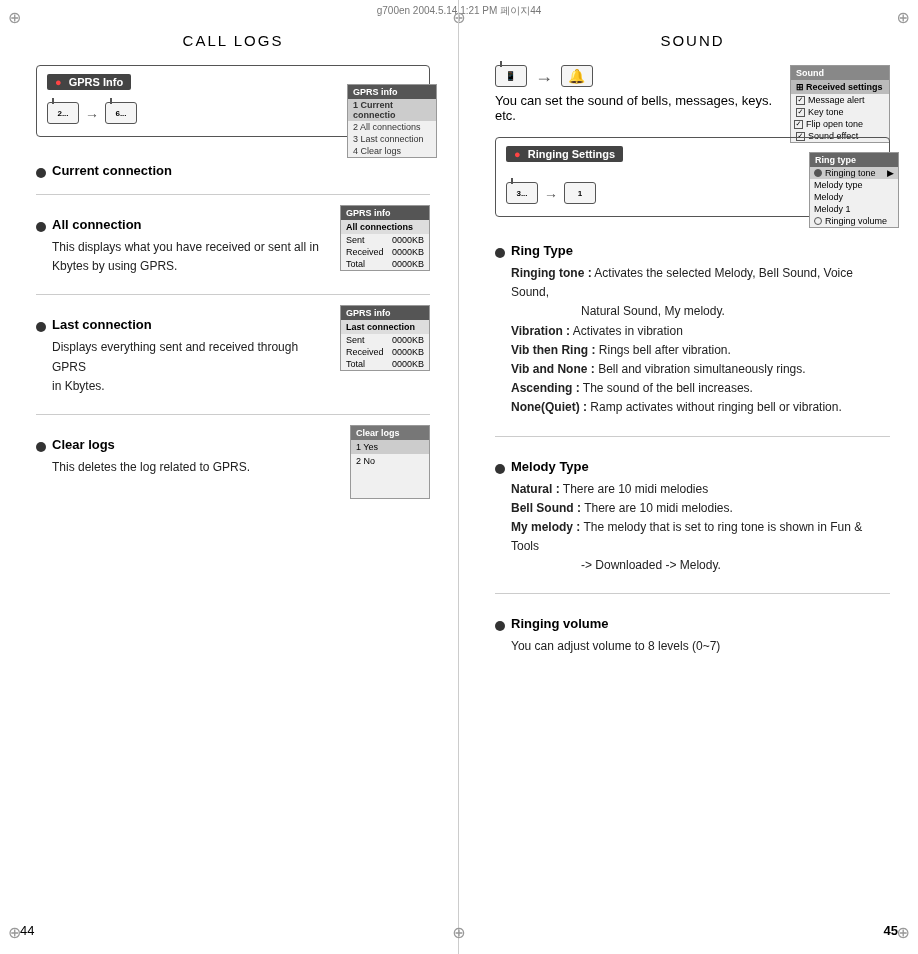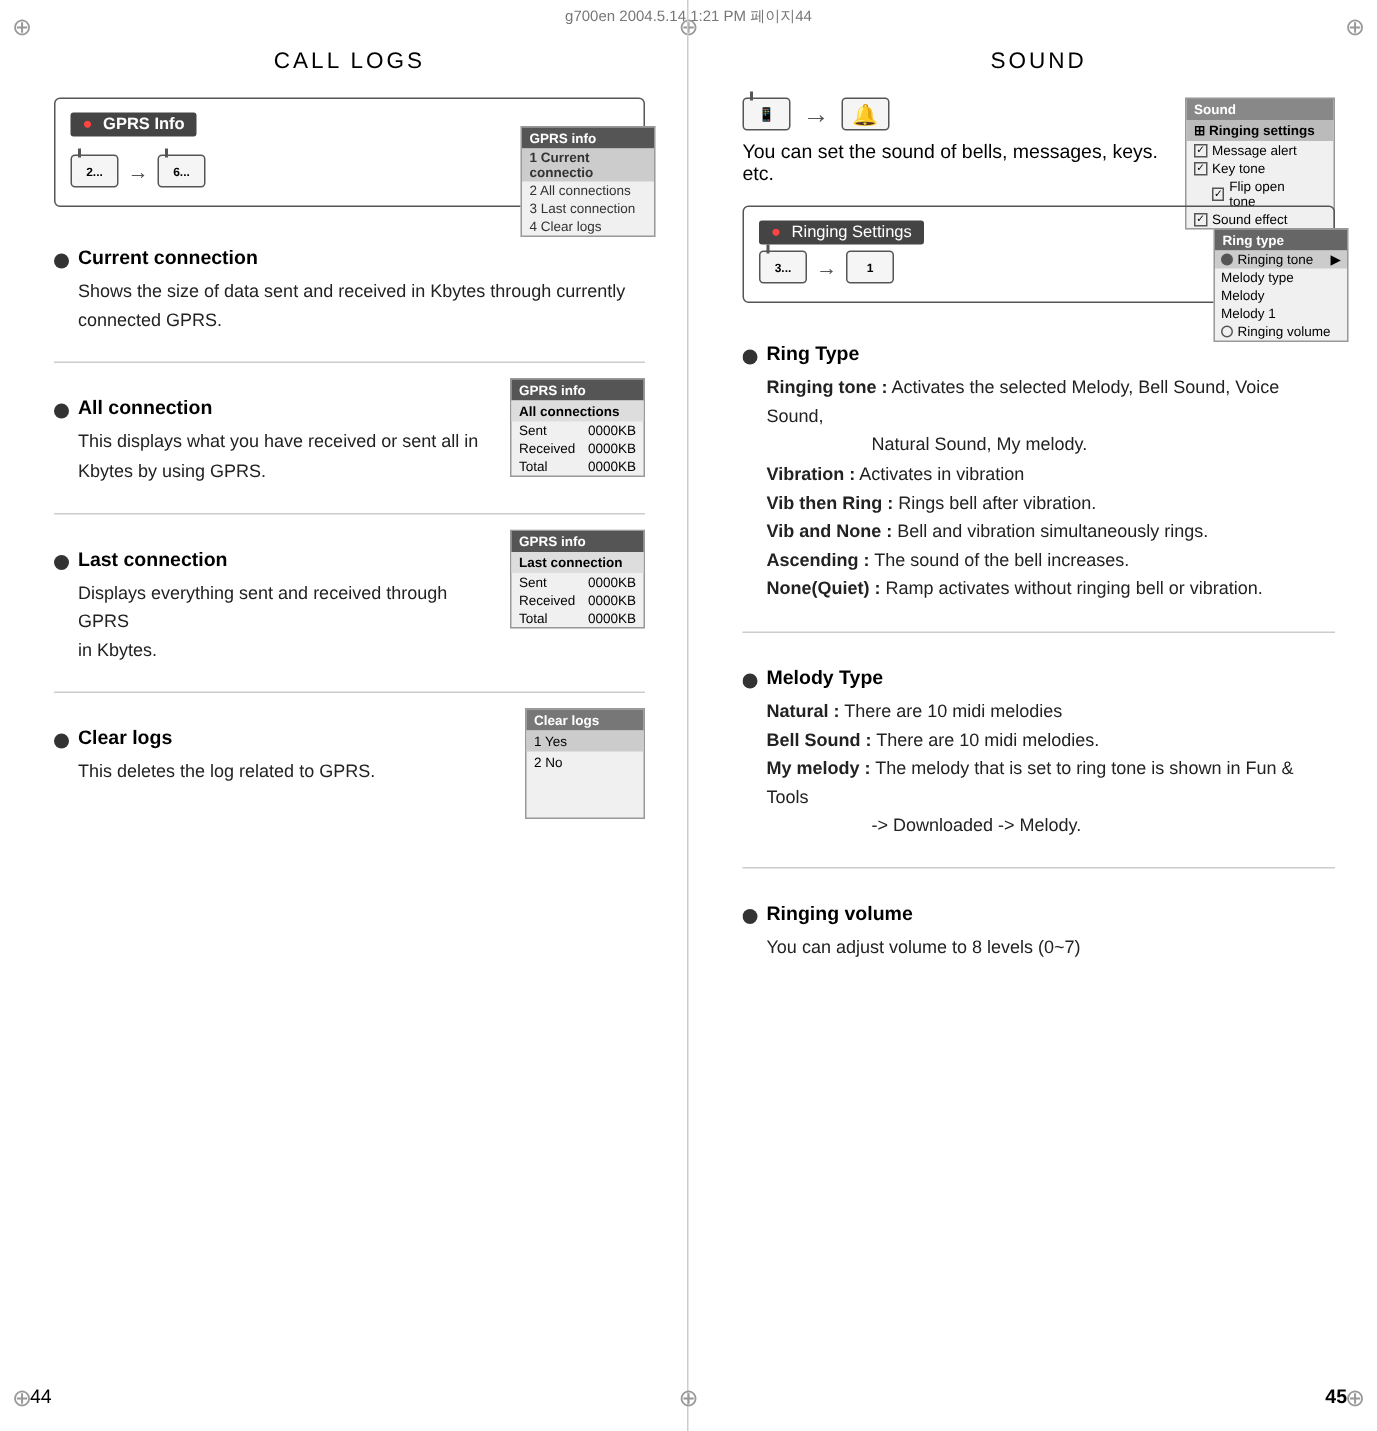--- a/index.html
+++ b/index.html
@@ -265,25 +265,25 @@
       border-radius: 4px;
       padding: 8px 10px;
       margin-bottom: 14px;
       position: relative;
     }
 
     .ringing-settings-label {
       background: #444;
       color: #fff;
       font-size: 11px;
-      font-weight: normal;
+      font-weight: bold;
       padding: 2px 8px;
       border-radius: 2px;
       display: inline-block;
-      margin-bottom: 0;
+      margin-bottom: 16px;
     }
 
     .ringing-settings-label::before {
       content: '●';
       color: #ff4444;
       margin-right: 4px;
     }
 
     .bold-term {
       font-weight: bold;
@@ -392,21 +392,20 @@
         <div class="sidebar-menu-item">3 Last connection</div>
         <div class="sidebar-menu-item">4 Clear logs</div>
       </div>
     </div>
 
     <div class="section-block">
       <div class="section-heading">
         <div class="bullet-circle"></div>
         <span>Current connection</span>
       </div>
-      <div class="section-body">Shows the size of data sent and received in Kbytes through currently connected GPRS.</div>
     </div>
 
     <div class="section-divider"></div>
 
     <div class="section-block">
 
       <div class="gprs-panel">
         <div class="gprs-panel-title">GPRS info</div>
         <div class="gprs-panel-subtitle">All connections</div>
         <div class="gprs-panel-row">
@@ -484,28 +483,28 @@
     <div class="crosshair" style="position:absolute;bottom:12px;left:8px;">⊕</div>
   </div>
 
   <div class="right-page">
 
     <div class="section-title">SOUND</div>
 
     <div style="position:relative;margin-bottom:14px;">
       <div style="position:absolute;right:0;top:0;width:100px;background:#f0f0f0;border:1px solid #999;">
         <div style="background:#888;color:#fff;padding:2px 5px;font-size:9px;font-weight:bold;">Sound</div>
-        <div style="background:#bbb;padding:2px 5px;font-size:9px;font-weight:bold;">⊞ Ringing settings</div>
+        <div style="background:#bbb;padding:2px 5px;font-size:9px;font-weight:bold;">⊞ Received settings</div>
         <div style="padding:1px 5px;font-size:9px;" class="checkbox-item">
           <span class="checkbox-box">✓</span> Message alert
         </div>
         <div style="padding:1px 5px;font-size:9px;" class="checkbox-item">
           <span class="checkbox-box">✓</span> Key tone
         </div>
-        <div style="padding:1px 17px;font-size:9px;" class="checkbox-item">
+        <div style="padding:1px 3px;font-size:9px;" class="checkbox-item">
           <span class="checkbox-box">✓</span> Flip open tone
         </div>
         <div style="padding:1px 5px;font-size:9px;" class="checkbox-item">
           <span class="checkbox-box">✓</span> Sound effect
         </div>
       </div>
       <div style="padding-right:110px;">
 
         <div style="display:flex;align-items:center;gap:8px;margin-bottom:6px;">
           <div class="phone-icon">

